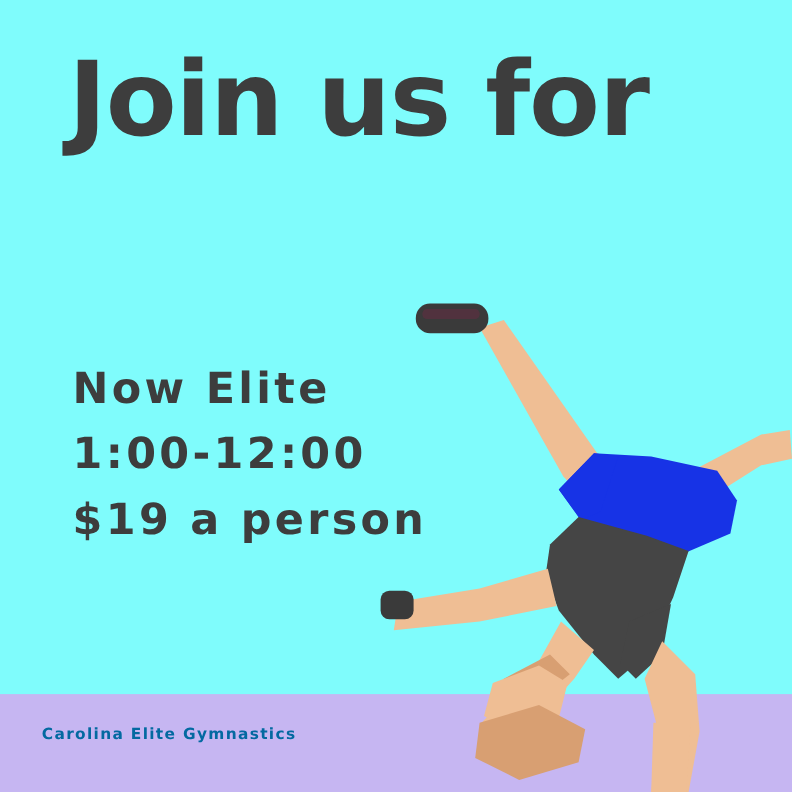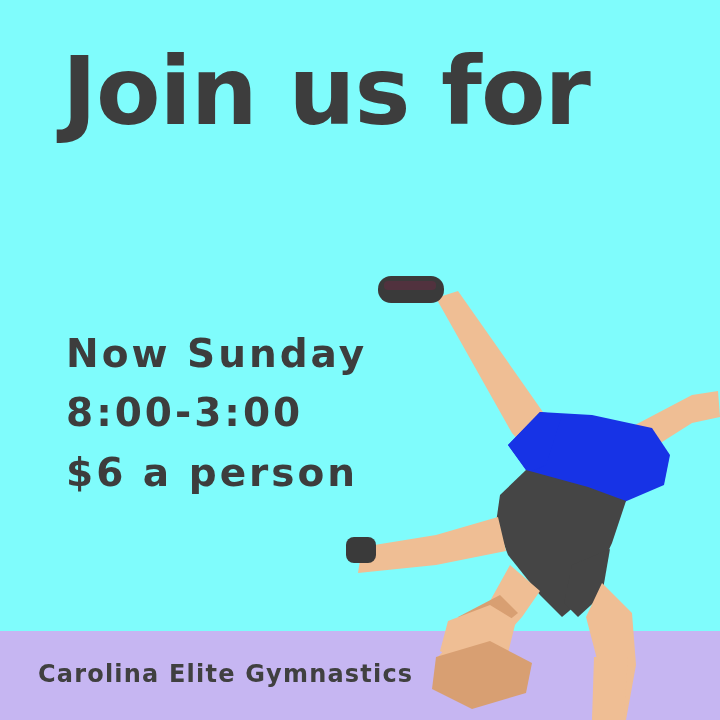--- a/index.html
+++ b/index.html
@@ -66,24 +66,24 @@
   .body-copy .bc-line {
     display: block;
     white-space: nowrap;
   }
 
   
   .footer-text {
     position: absolute;
     left: 38px;
     top: 660px;
-    color: #404040;
+    color: #0369a1;
     font-family: "DejaVu Sans", sans-serif;
     font-weight: 700;
-    font-size: 24px;
+    font-size: 14px;
     letter-spacing: 1.2px;
     white-space: nowrap;
   }
 
   
   .gymnast {
     position: absolute;
     left: 340px;
     top: 265px;
     width: 380px;
@@ -132,20 +132,20 @@
       <path d="M262 318 L292 348 L296 400 L286 455 L252 455 L258 398 L246 352 Z" fill="#efbe94"></path>
       <path d="M254 392 L288 392 L284 455 L252 455 Z" fill="#efbe94"></path>
     </svg>
   </div>
 
   <div class="headline">
     <span class="hl-line">Join us for</span>
   </div>
 
   <div class="body-copy">
-    <span class="bc-line">Now Sunday</span>
-    <span class="bc-line">8:00-3:00</span>
-    <span class="bc-line">$6 a person</span>
+    <span class="bc-line">Now Elite</span>
+    <span class="bc-line">1:00-12:00</span>
+    <span class="bc-line">$19 a person</span>
   </div>
 
   <div class="footer-text">Carolina Elite Gymnastics</div>
 
 </div>
 
 </body></html>

